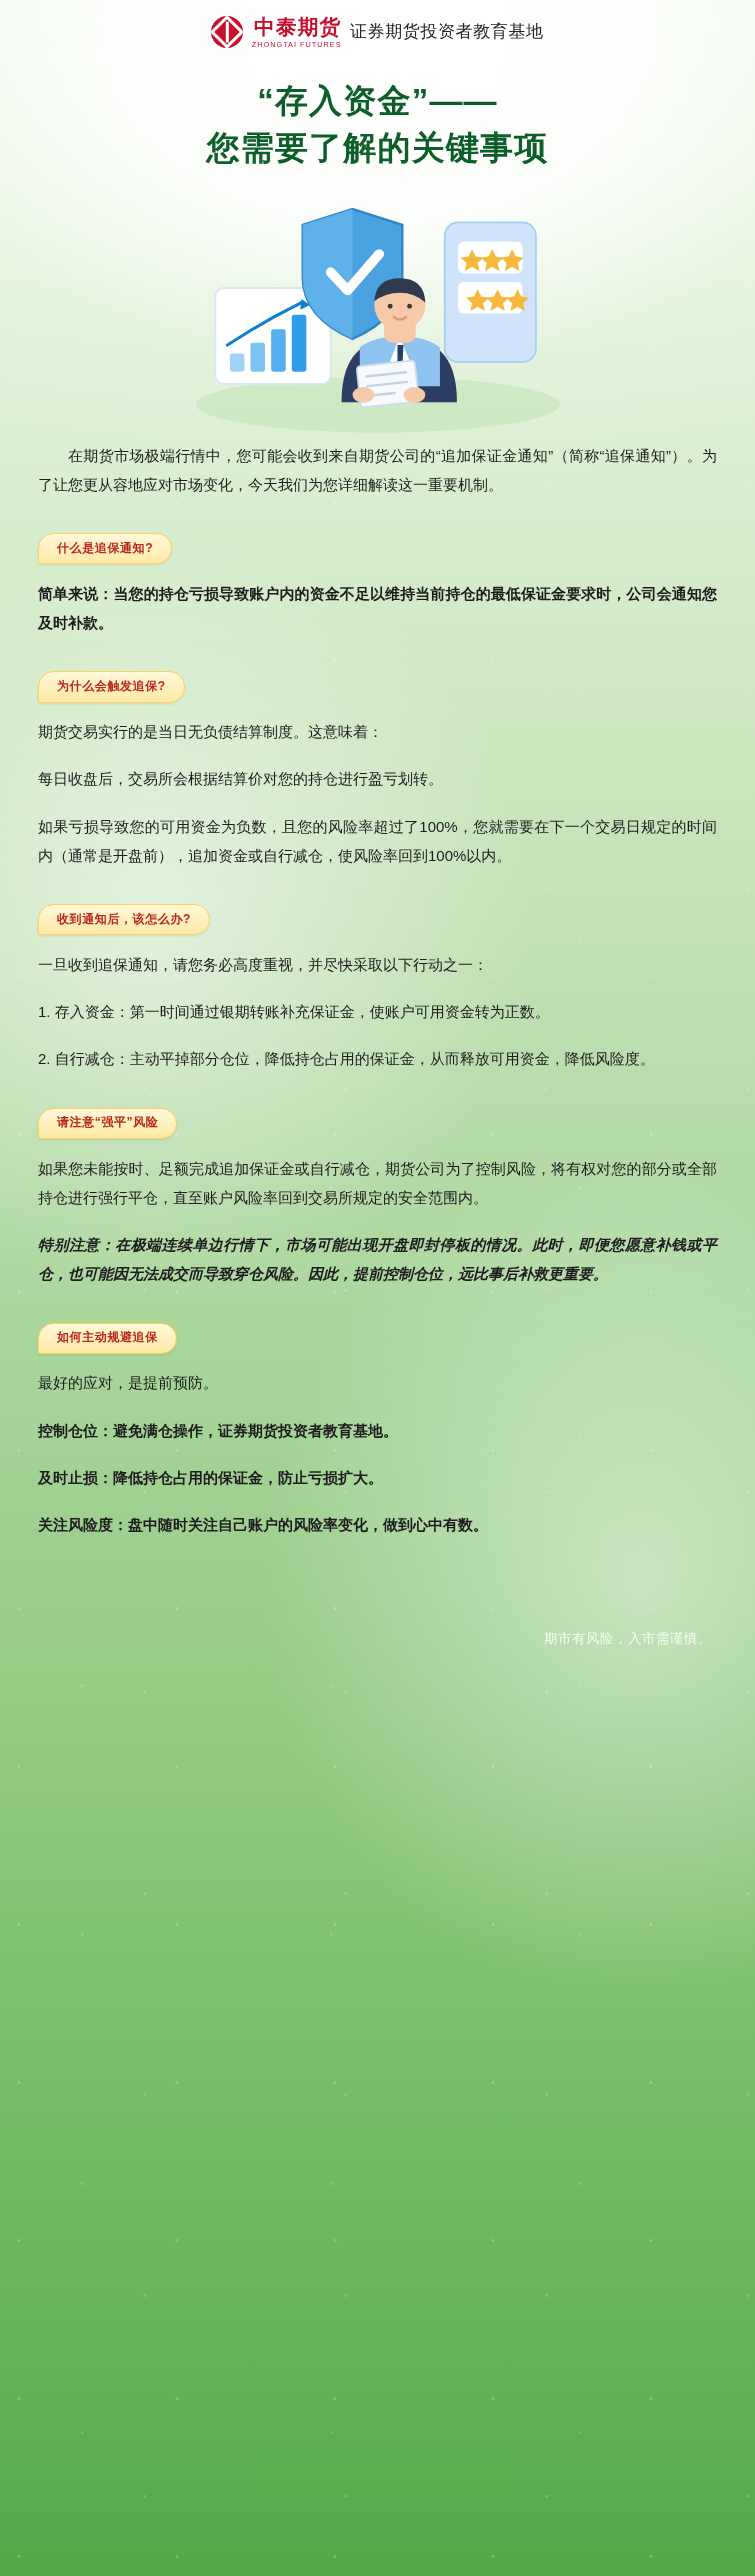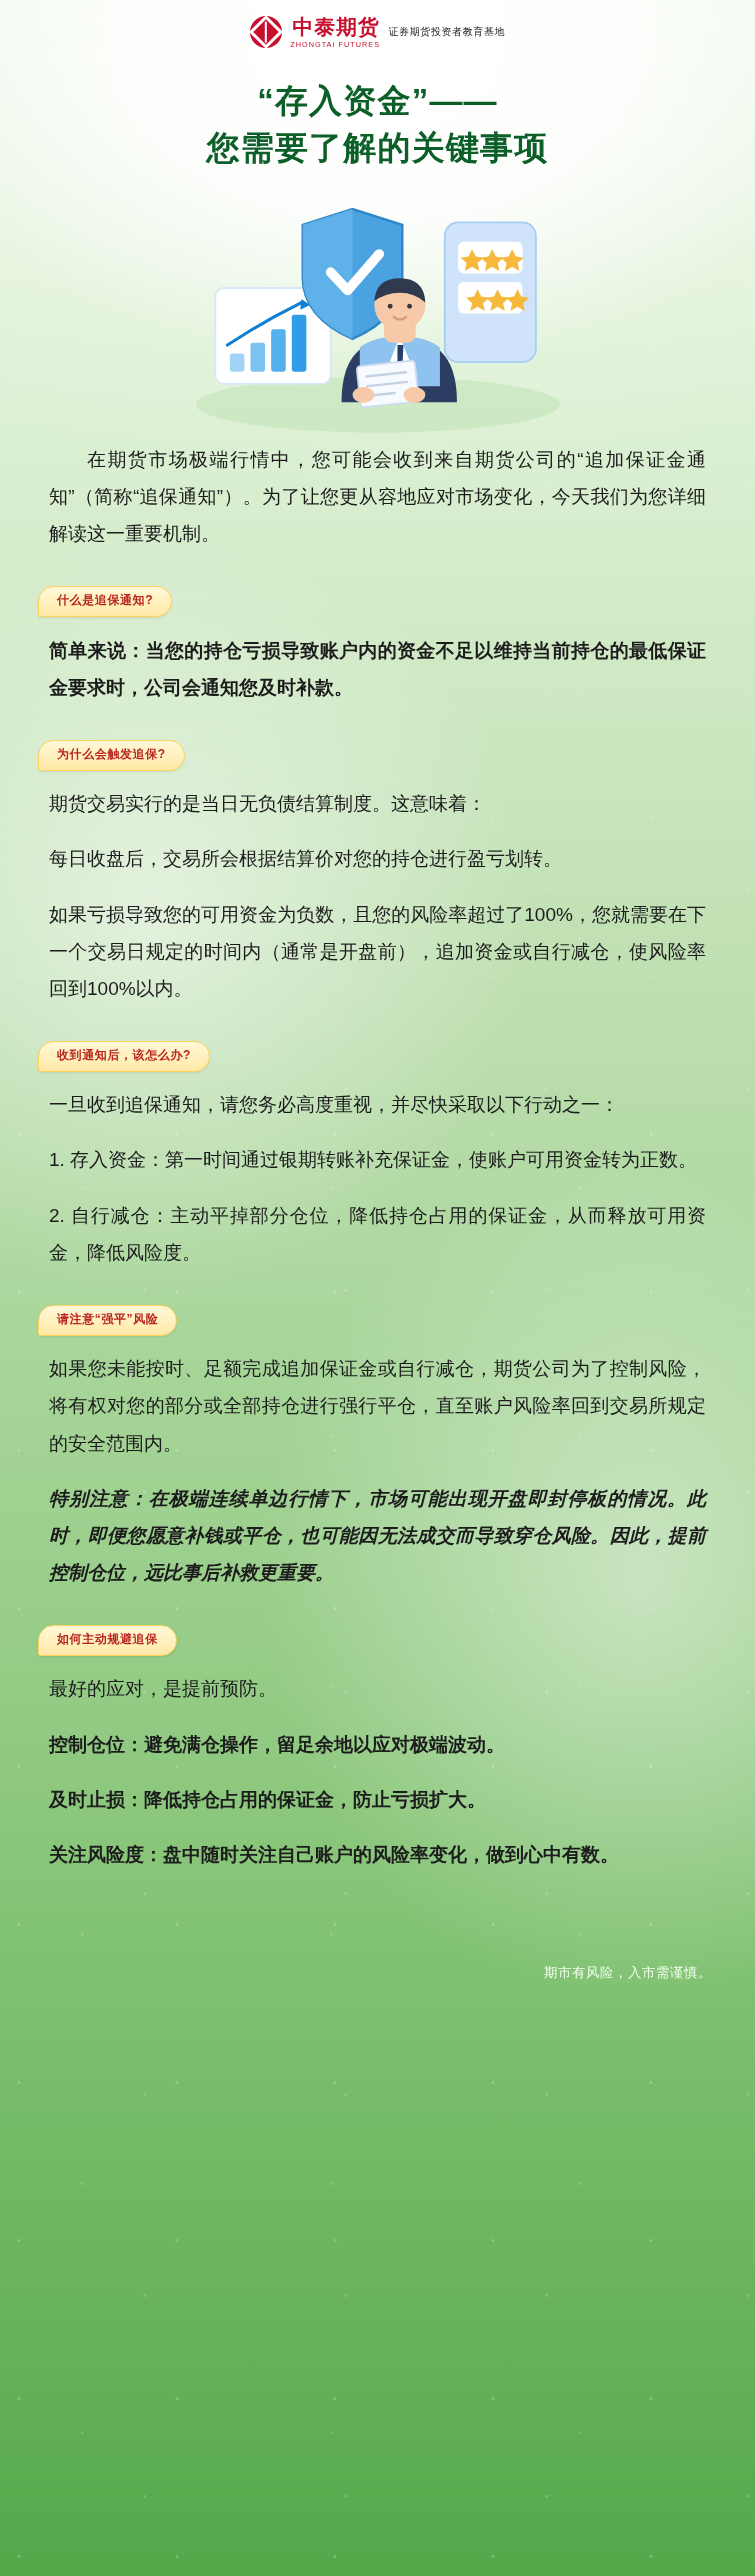--- a/index.html
+++ b/index.html
@@ -85,21 +85,21 @@
     line-height: 1.1;
     text-align: right;
   }
   .brand-en {
     font-size: 7.3px;
     color: #c8102e;
     letter-spacing: 1px;
     margin-top: 1.2px;
   }
   .brand-sub {
-    font-size: 10px;
+    font-size: 17px;
     color: #222;
     letter-spacing: 0.6px;
     padding-bottom: 1.2px;
   }
 
   
   .title-block {
     position: relative;
     text-align: center;
     margin-top: 24px;
@@ -120,24 +120,24 @@
     margin-top: 13.4px;
   }
   .hero svg { position: absolute; left: 50%; top: 0; transform: translateX(-50%); }
 
   
   .content {
     position: relative;
     padding: 0 38px;
   }
   p.para {
-    font-size: 19px;
+    font-size: 15px;
     line-height: 1.95;
     color: #1c1c1c;
-    margin: 0 11px 18px;
+    margin: 0 0 18px;
     text-align: justify;
   }
   p.para.indent { text-indent: 2em; }
 
   .section-tag {
     display: inline-block;
     margin: 16px 0 14.6px;
     padding: 5.5px 18px 6.7px;
     border-radius: 17px 17px 17px 2.4px;
     background: linear-gradient(180deg, #fff8d8 0%, #ffe9a6 100%);
@@ -266,21 +266,21 @@
 
     <div>
       <div class="section-tag">请注意“强平”风险</div>
       <p class="para">如果您未能按时、足额完成追加保证金或自行减仓，期货公司为了控制风险，将有权对您的部分或全部持仓进行强行平仓，直至账户风险率回到交易所规定的安全范围内。</p>
       <p class="para em-bold">特别注意：在极端连续单边行情下，市场可能出现开盘即封停板的情况。此时，即便您愿意补钱或平仓，也可能因无法成交而导致穿仓风险。因此，提前控制仓位，远比事后补救更重要。</p>
     </div>
 
     <div>
       <div class="section-tag">如何主动规避追保</div>
       <p class="para">最好的应对，是提前预防。</p>
-      <p class="para lead">控制仓位：避免满仓操作，留足余地以应对极端波动。</p>
+      <p class="para lead">控制仓位：避免满仓操作，证券期货投资者教育基地。</p>
       <p class="para lead">及时止损：降低持仓占用的保证金，防止亏损扩大。</p>
       <p class="para lead">关注风险度：盘中随时关注自己账户的风险率变化，做到心中有数。</p>
     </div>
   </div>
 
   <div class="footer-note">期市有风险，入市需谨慎。</div>
 </div>
 
 
 </body></html>

